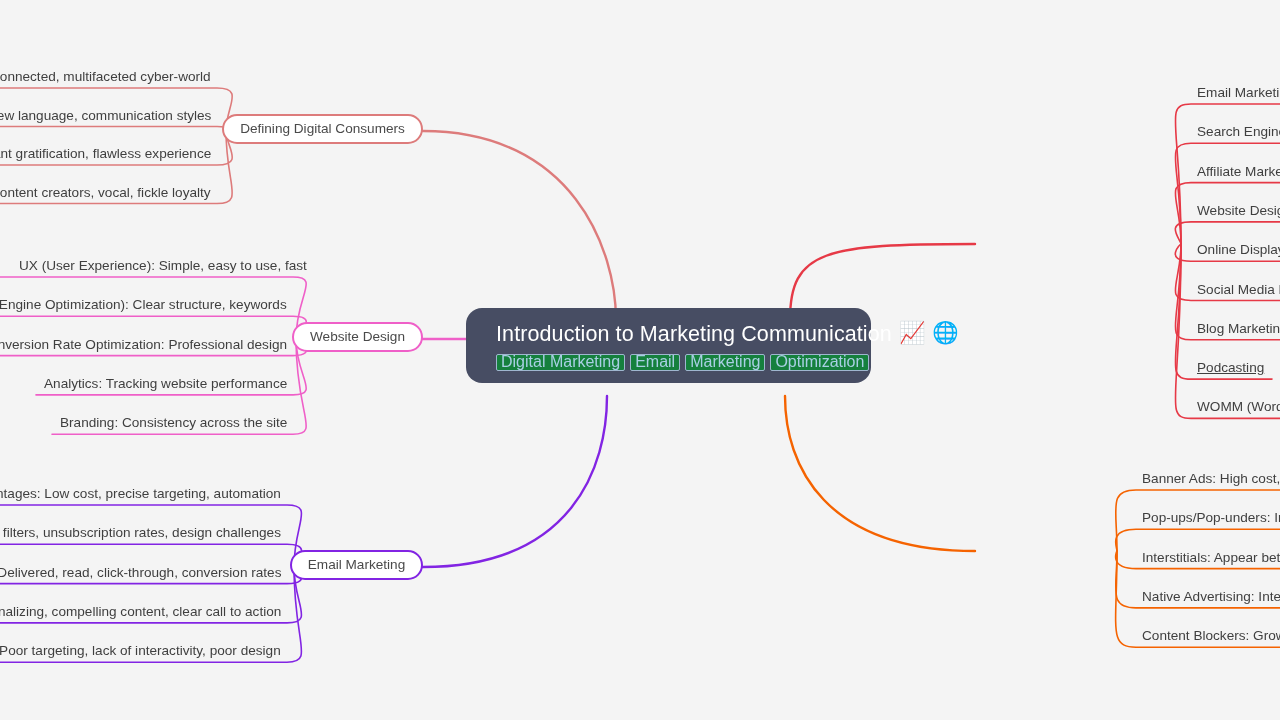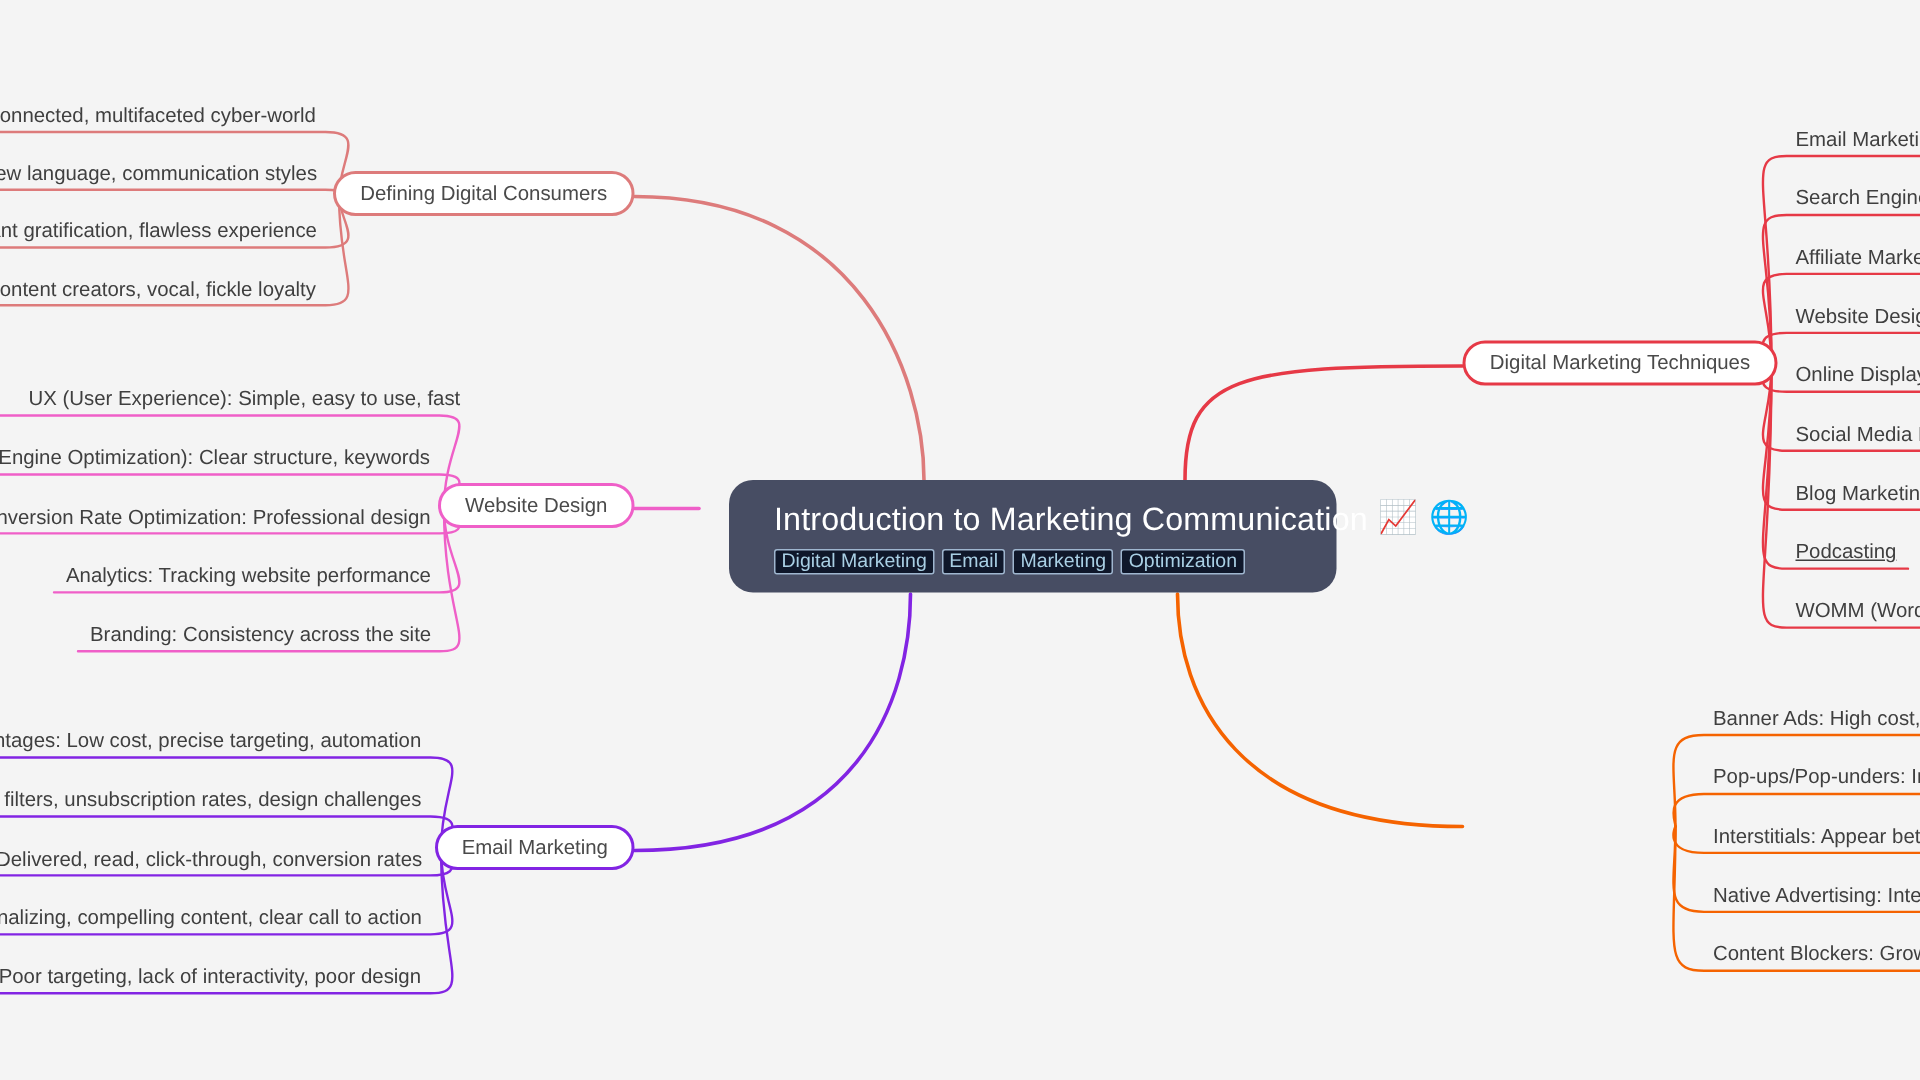--- a/index.html
+++ b/index.html
@@ -23,28 +23,27 @@
     top: 0;
     width: 1280px;
     height: 720px;
     pointer-events: none;
   }
 
   
   .root-node {
     position: absolute;
     left: 466px;
-    top: 320px;
+    top: 308px;
     width: 405px;
     box-sizing: border-box;
     background: #474d63;
     border-radius: 16px;
     padding: 13px 22px 12px 30px;
     z-index: 5;
-    margin-left: 20px;
   }
   .root-title {
     color: #ffffff;
     font-size: 21.5px;
     font-weight: 400;
     line-height: 26px;
     letter-spacing: 0.1px;
     white-space: nowrap;
     display: flex;
     align-items: center;
@@ -54,25 +53,25 @@
     margin-left: 7px;
     line-height: 1;
   }
   .root-tags {
     margin-top: 7px;
     display: flex;
     gap: 5px;
   }
   .root-tag {
     display: inline-block;
-    background: #0f172a;
+    background: #15803d;
     border: 1px solid #9fb6cf;
     border-radius: 2px;
     color: #a9cfe4;
-    font-size: 13px;
+    font-size: 16px;
     line-height: 12px;
     padding: 1px 4px 2px 4px;
     white-space: nowrap;
   }
 
   
   .branch-node {
     position: absolute;
     background: #ffffff;
     border-style: solid;
@@ -176,23 +175,20 @@
     <div class="leaf left" style="top: 413.2px; left: 60px;">Branding: Consistency across the site</div>
     <div class="leaf left" style="top: 373.9px; left: 44px;">Analytics: Tracking website performance</div>
     <div class="branch-node" style="border-color: rgb(130, 36, 227); top: 550px; width: 133px; left: 290px;">
       <span class="branch-label">Email Marketing</span>
     </div>
     <div class="leaf left" style="top: 484px; left: -35px;">Advantages: Low cost, precise targeting, automation</div>
     <div class="leaf left" style="top: 523.3px; left: -112px;">Challenges: Spam filters, unsubscription rates, design challenges</div>
     <div class="leaf left" style="top: 562.6px; left: -54px;">Metrics: Delivered, read, click-through, conversion rates</div>
     <div class="leaf left" style="top: 601.9px; left: -132px;">Best Practices: Personalizing, compelling content, clear call to action</div>
     <div class="leaf left" style="top: 641.2px; left: -121px;">Common Mistakes: Poor targeting, lack of interactivity, poor design</div>
-    <div class="branch-node" style="border-color: rgb(230, 57, 70); top: 227px; width: 210px; left: 975px;">
-      <span class="branch-label">Digital Marketing Techniques</span>
-    </div>
     <div class="leaf right" style="top: 83px; left: 1197px;">Email Marketing</div>
     <div class="leaf right" style="top: 122.3px; left: 1197px;">Search Engine Marketing</div>
     <div class="leaf right" style="top: 161.6px; left: 1197px;">Affiliate Marketing</div>
     <div class="leaf right" style="top: 200.9px; left: 1197px;">Website Design</div>
     <div class="leaf right" style="top: 240.2px; left: 1197px;">Online Display Advertising</div>
     <div class="leaf right" style="top: 279.5px; left: 1197px;">Social Media Marketing</div>
     <div class="leaf right" style="top: 318.8px; left: 1197px;">Blog Marketing</div>
     <div class="leaf right" style="top: 358.1px; left: 1197px; text-decoration: underline;">Podcasting</div>
     <div class="leaf right" style="top: 397.4px; left: 1197px;">WOMM (Word of Mouth Marketing)</div>
     <div class="leaf right" style="top: 469px; left: 1142px;">Banner Ads: High cost, low click-through rate</div>

